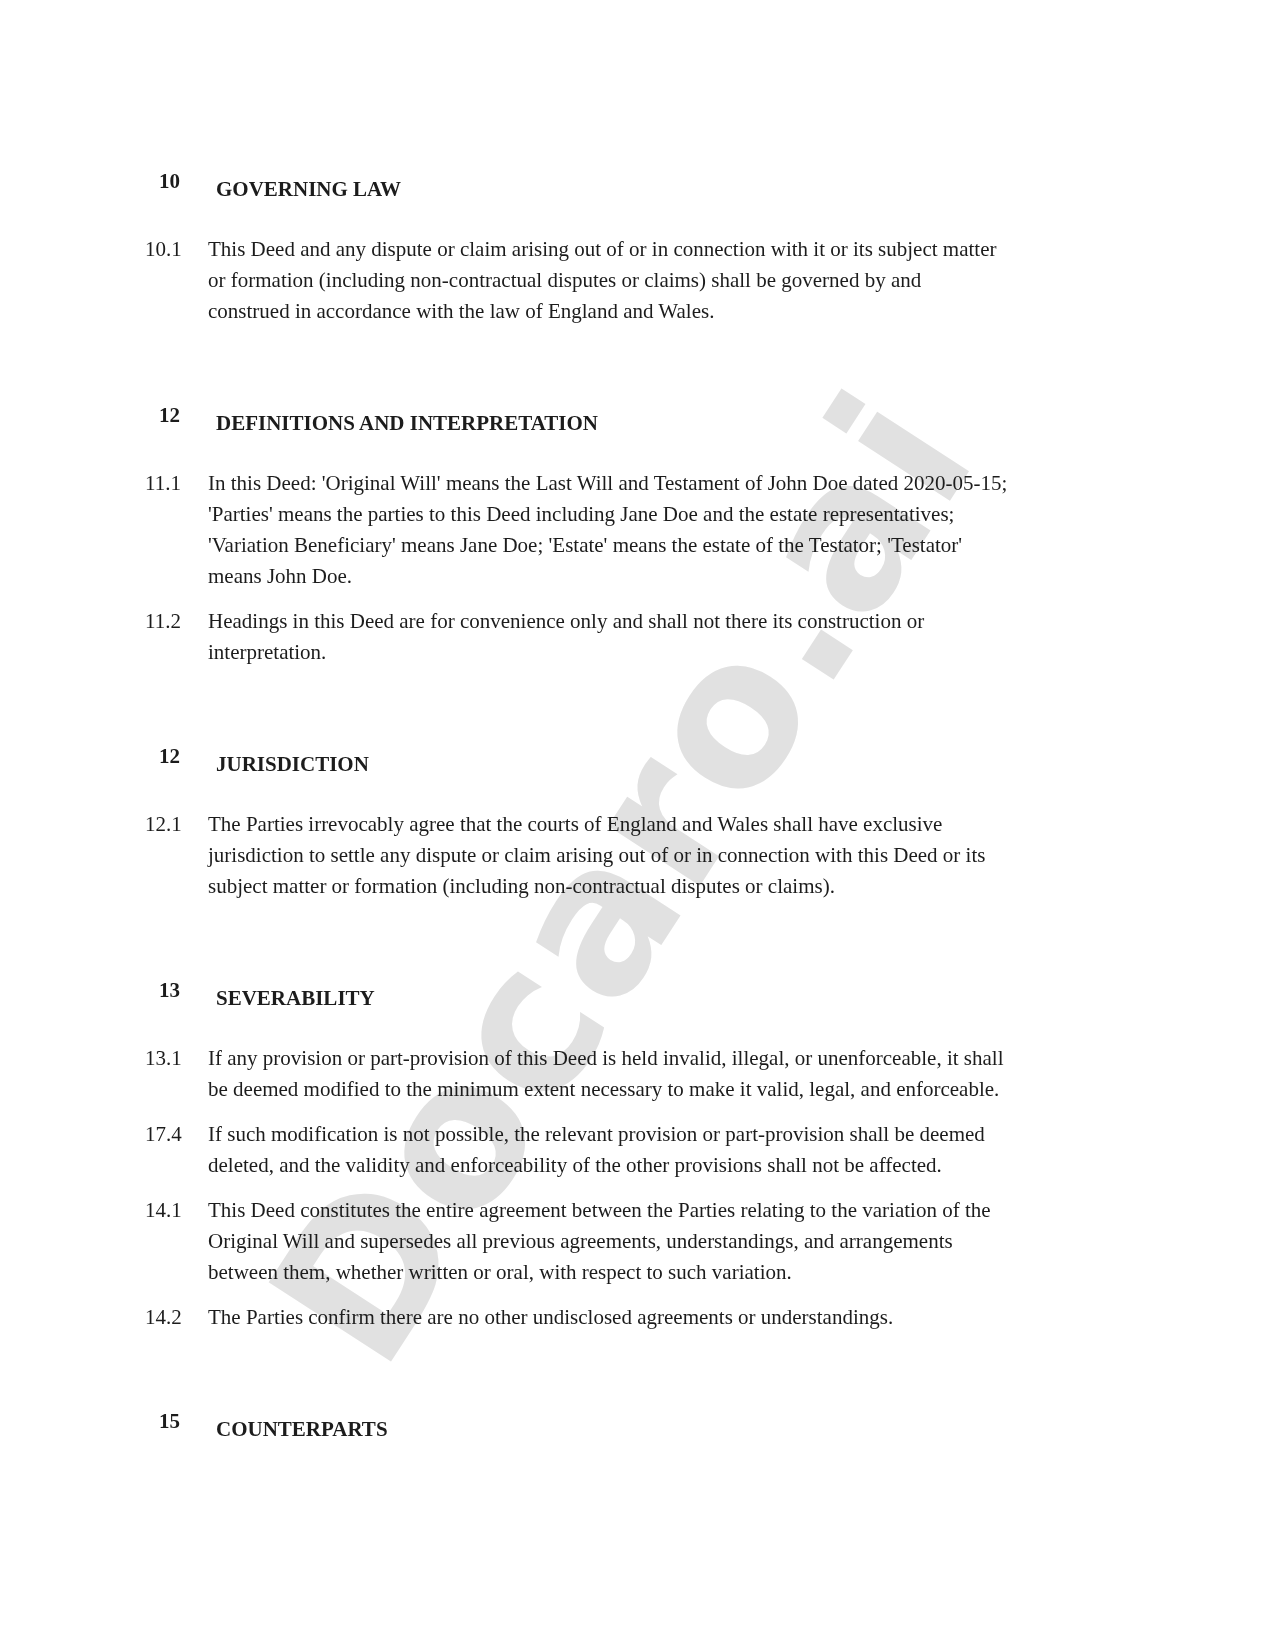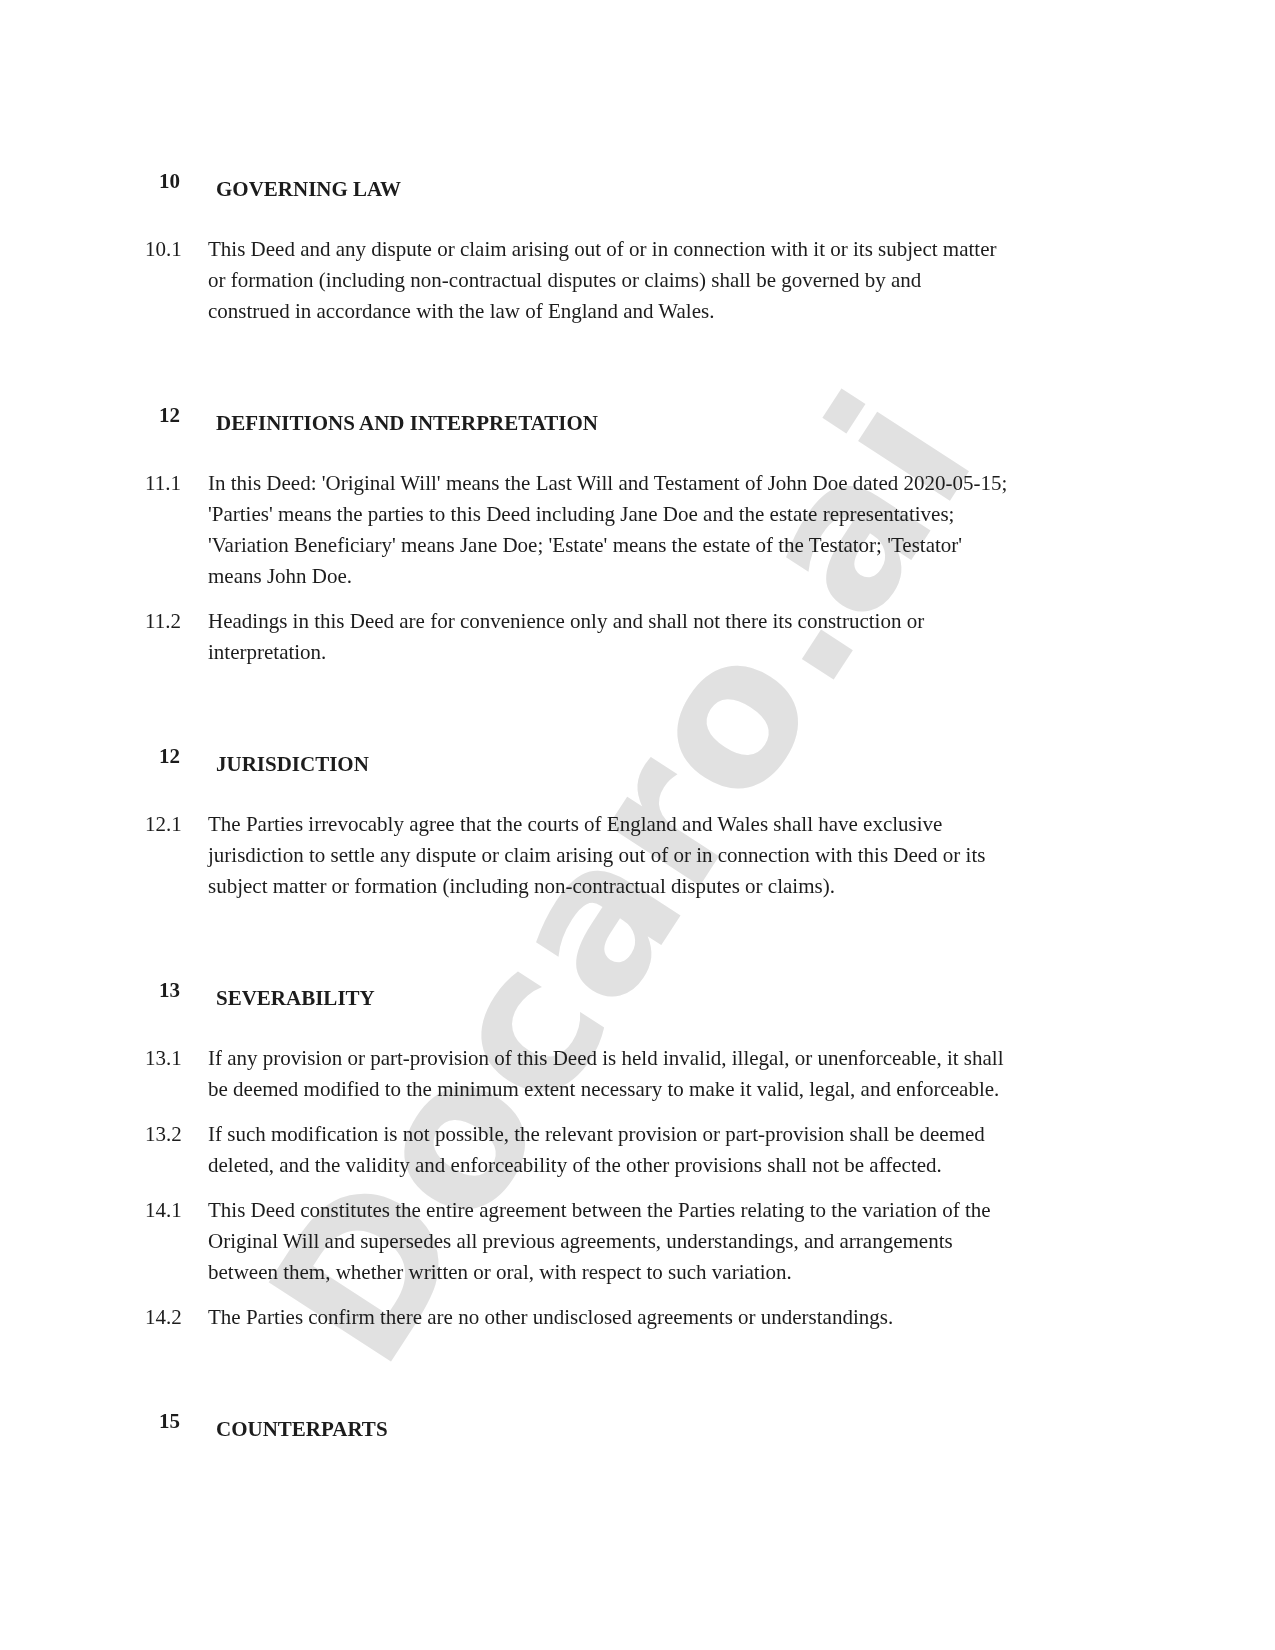--- a/index.html
+++ b/index.html
@@ -110,21 +110,21 @@
       <div class="row heading">
         <span class="num">13</span>
         <h2 class="htext">SEVERABILITY</h2>
       </div>
       <div class="row clause">
         <span class="num">13.1</span>
         <p class="ptext">If any provision or part-provision of this Deed is held invalid, illegal, or unenforceable, it shall
 be deemed modified to the minimum extent necessary to make it valid, legal, and enforceable.</p>
       </div>
       <div class="row clause">
-        <span class="num">13.2</span>
+        <span class="num">17.4</span>
         <p class="ptext">If such modification is not possible, the relevant provision or part-provision shall be deemed
 deleted, and the validity and enforceability of the other provisions shall not be affected.</p>
       </div>
       <div class="row clause">
         <span class="num">14.1</span>
         <p class="ptext">This Deed constitutes the entire agreement between the Parties relating to the variation of the
 Original Will and supersedes all previous agreements, understandings, and arrangements
 between them, whether written or oral, with respect to such variation.</p>
       </div>
       <div class="row clause">

